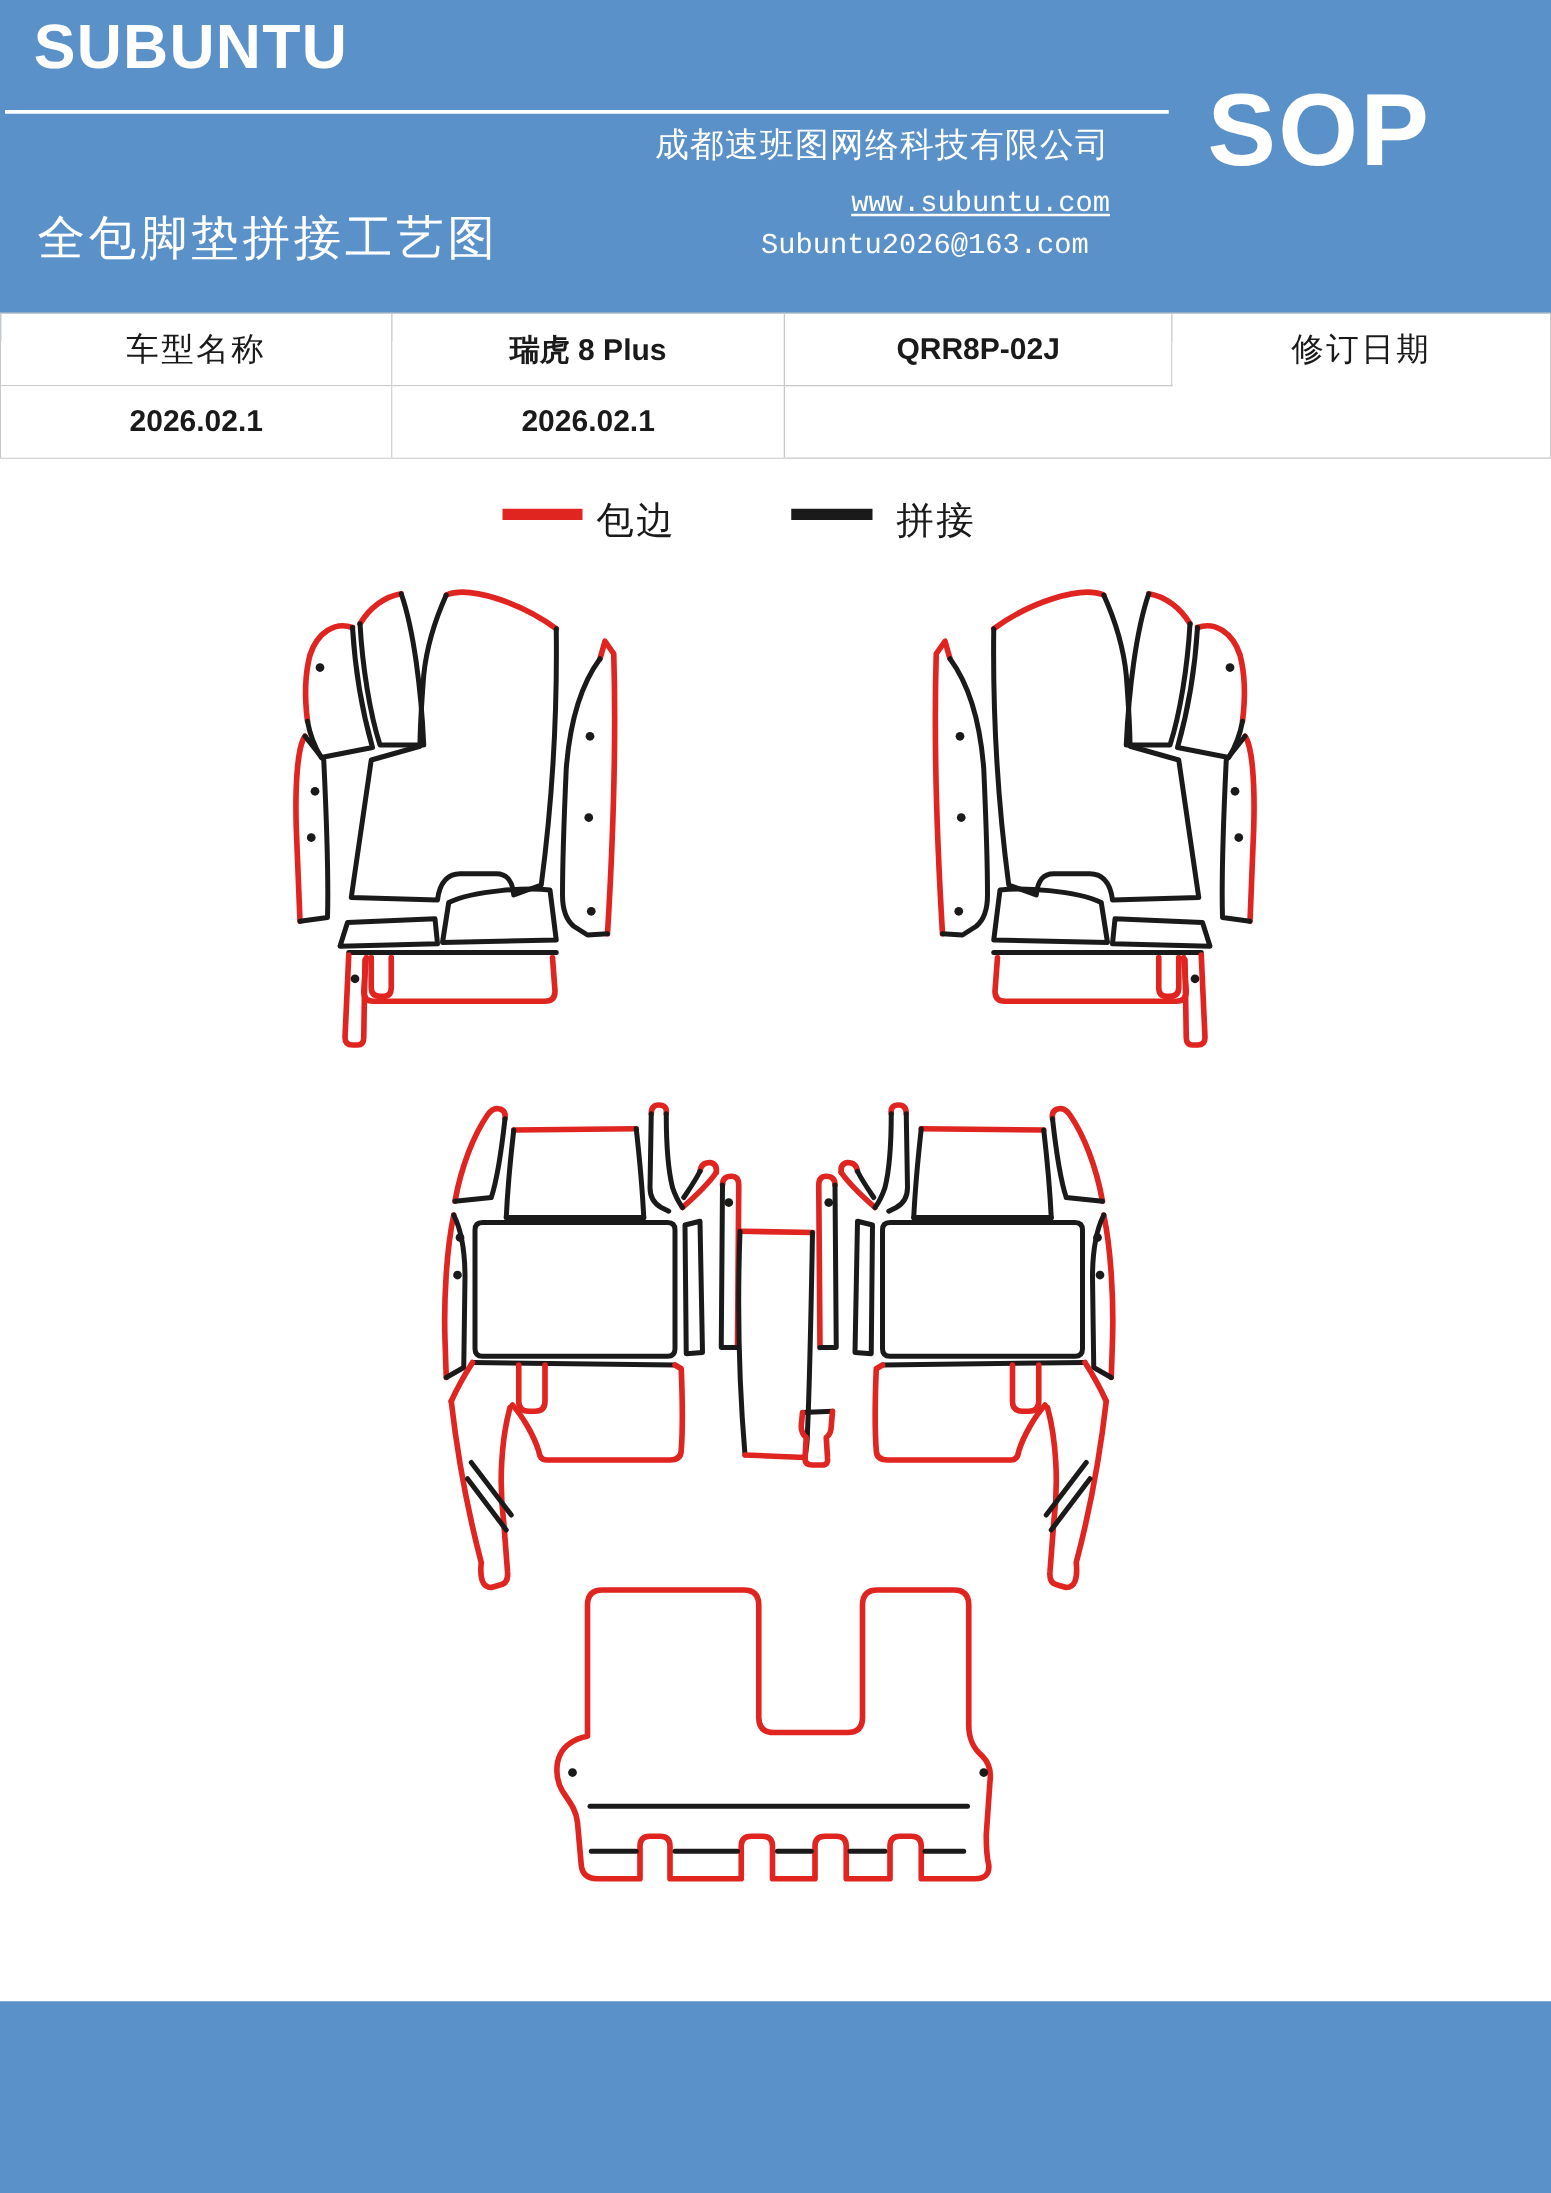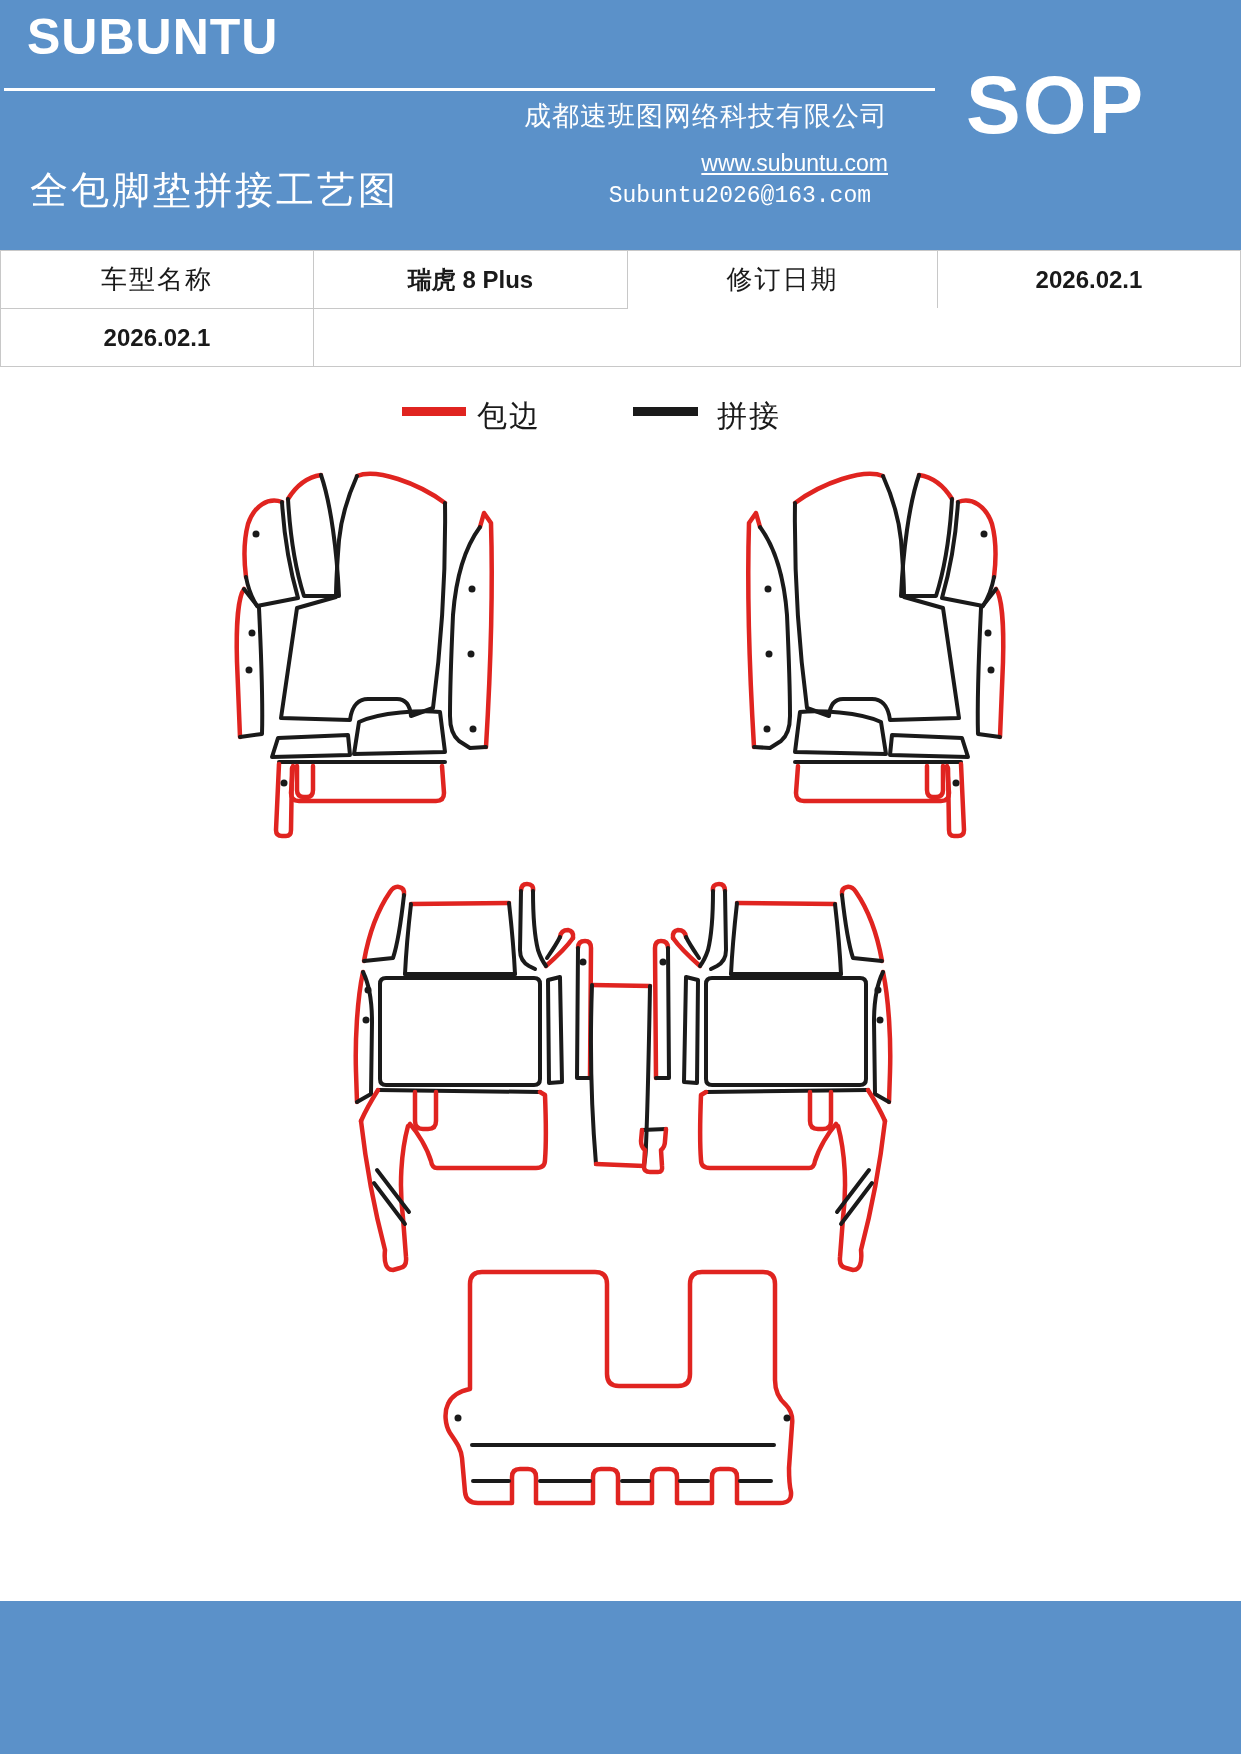--- a/index.html
+++ b/index.html
@@ -8,21 +8,21 @@
   
   .header{position:absolute;left:0;top:0;width:1241px;height:273px;background:#5b91c9;}
   .brand{position:absolute;left:27px;top:8px;font-size:50px;font-weight:bold;color:#ffffff;
          letter-spacing:1px;font-family:"Liberation Sans","DejaVu Sans",sans-serif;}
   .header-divider{position:absolute;left:4px;top:88px;width:931px;height:3px;background:#ffffff;}
   .page-title{position:absolute;left:30px;top:136px;font-size:38px;color:#ffffff;letter-spacing:3px;
               font-family:"Liberation Serif","DejaVu Serif",serif;margin-top:29px;}
   .header-right{position:absolute;right:353px;top:98px;text-align:right;color:#ffffff;}
   .company-name{font-size:27px;letter-spacing:1px;font-family:"Liberation Serif","DejaVu Serif",serif;}
   .website{position:absolute;right:353px;top:150px;font-size:23px;color:#ffffff;text-decoration:underline;
-           font-family:Liberation Sans, sans-serif;}
+           font-family:Liberation Mono, monospace;}
   .email{position:absolute;right:370px;top:183px;font-size:23px;color:#ffffff;
          font-family:"Liberation Mono","DejaVu Sans Mono",monospace;}
   .sop{position:absolute;left:966px;top:58px;font-size:82px;font-weight:bold;color:#ffffff;
        letter-spacing:2px;font-family:"Liberation Sans","DejaVu Sans",sans-serif;}
   
   .info-table{position:absolute;left:0;top:250px;width:1239px;display:grid;
               grid-template-columns:313px 314px 310px 302px;border:1.5px solid #c8c8c8;}
   .cell{height:57px;display:flex;align-items:center;justify-content:center;background:#ffffff;
         border-right:1.5px solid #c8c8c8;border-bottom:1.5px solid #c8c8c8;color:#1a1a1a;}
   .cell:nth-child(4n){border-right:none;}
@@ -59,20 +59,21 @@
       <div class="company-name">成都速班图网络科技有限公司</div>
     </div>
     <div class="website">www.subuntu.com</div>
     <div class="email">Subuntu2026@163.com</div>
     <div class="sop">SOP</div>
   </div>
 
   <div class="info-table">
     <div class="cell label">车型名称</div>
     <div class="cell value">瑞虎 8 Plus</div>
+    <div class="cell value">QRR8P-02J</div>
     <div class="cell label last-row">修订日期</div>
     <div class="cell value last-row">2026.02.1</div>
     <div class="cell value last-row">2026.02.1</div>
   </div>
 
   <div class="legend-swatch swatch-red"></div>
   <div class="legend-label l1">包边</div>
   <div class="legend-swatch swatch-black"></div>
   <div class="legend-label l2">拼接</div>
 

